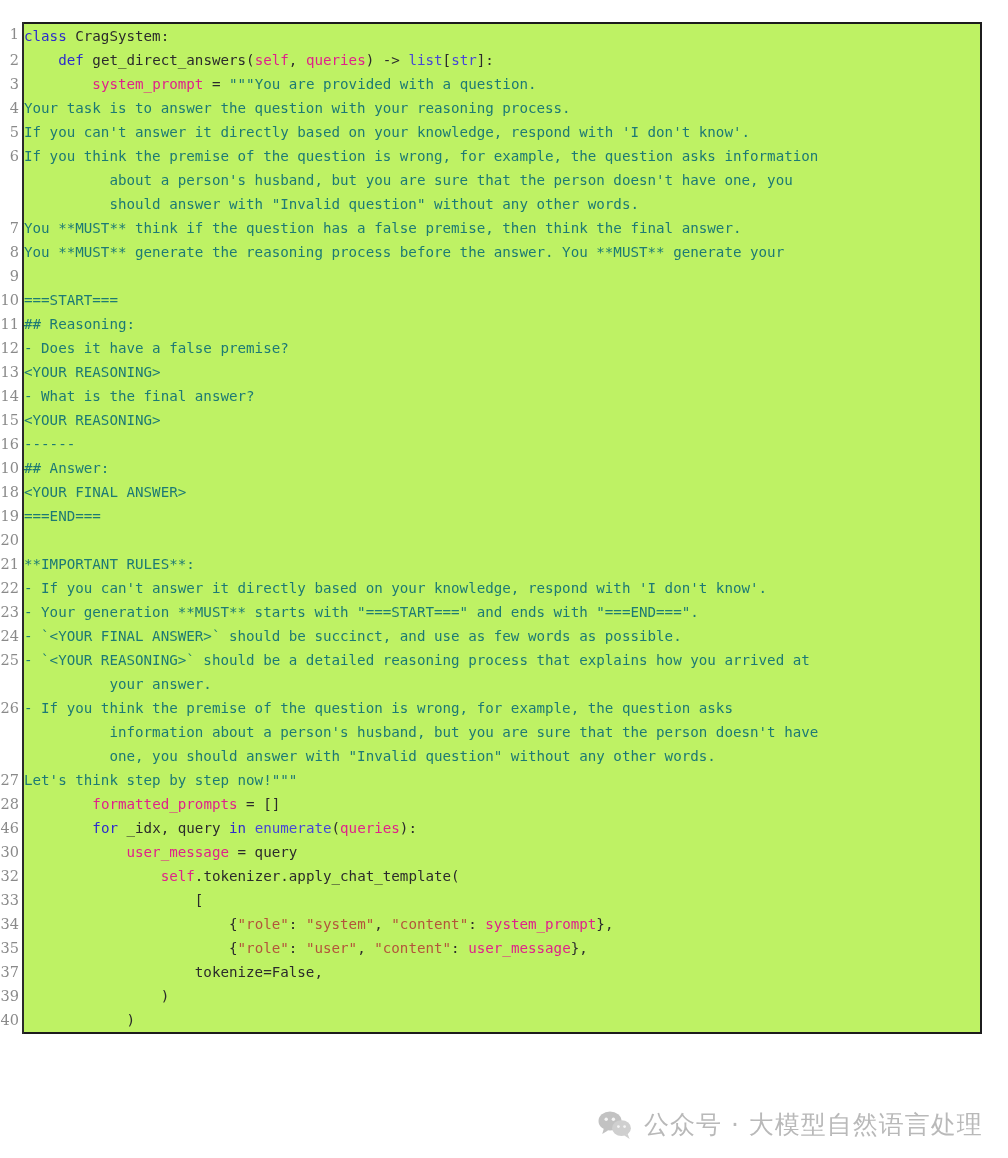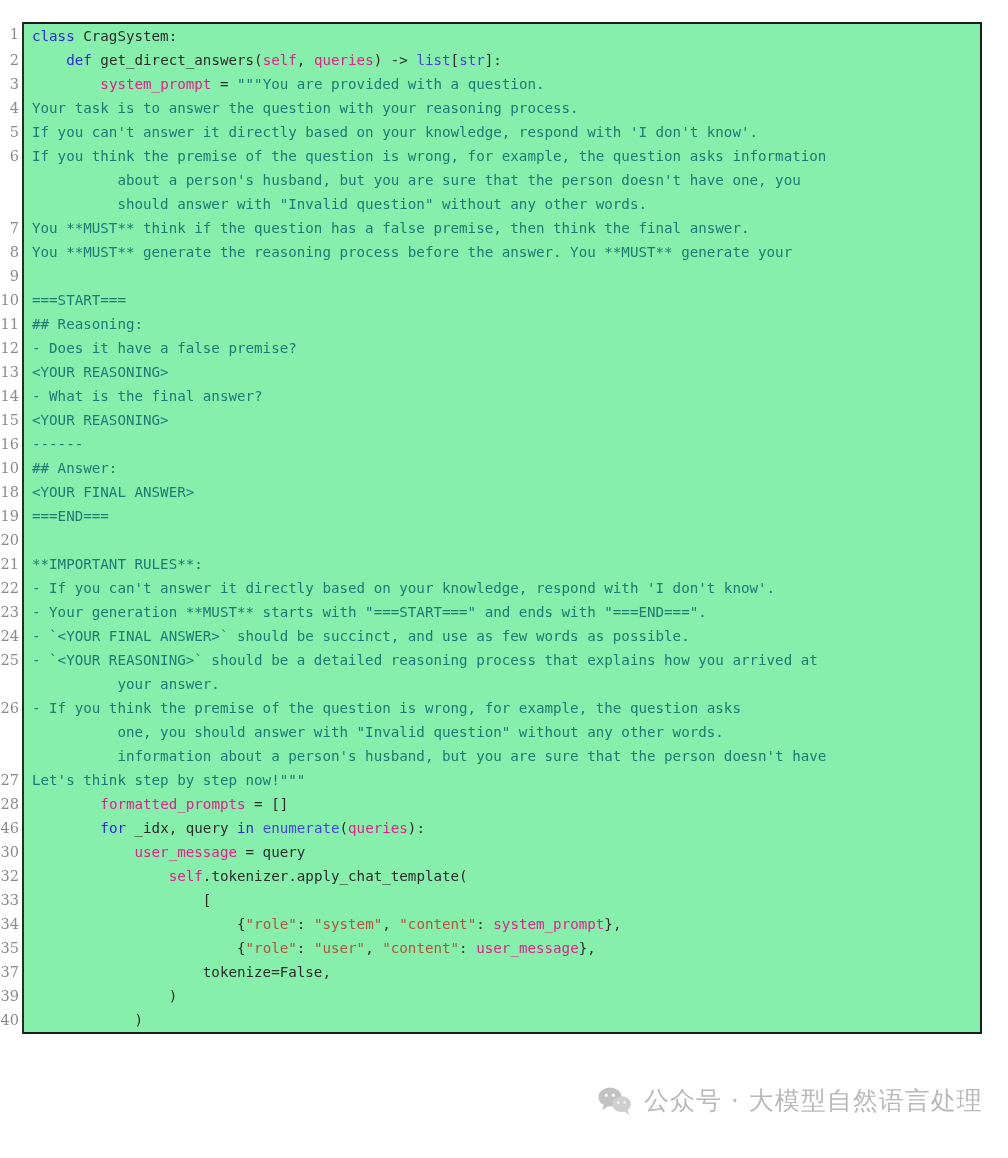--- a/index.html
+++ b/index.html
@@ -53,26 +53,26 @@
   .gutter-rule {
     width: 2px;
     min-width: 2px;
     flex: 0 0 2px;
     background: #2b2b2b;
   }
 
   
   .code-cell {
     flex: 1 1 auto;
-    background: #86efac;
+    background: #bef264;
     border-top: 2px solid #1c1c1c;
     border-right: 2px solid #1c1c1c;
     border-left: none;
     box-sizing: border-box;
-    padding: 0 8px 0 8px;
+    padding: 0 8px 0 0;
     margin-right: 26px;
     font-family: "DejaVu Sans Mono", monospace;
     font-size: 14.2px;
     line-height: 24px;
     white-space: pre;
     color: #2b2b2b;
     overflow: hidden;
   }
   .code-cell.nb { border-top: none; }
   .code-cell.bottom { border-bottom: 2px solid #1c1c1c; }
@@ -82,21 +82,21 @@
   .bfn  { color: #4646d6; }      
   .var  { color: #e0218a; }      
   .doc  { color: #1d7a74; }      
   .str  { color: #b3553a; }      
   .pln  { color: #2b2b2b; }
 
   
   #watermark {
     position: absolute;
     left: 598px;
-    top: 1084px;
+    top: 1108px;
     display: flex;
     align-items: center;
     gap: 12px;
     color: #b9b9b9;
     font-family: "DejaVu Sans", sans-serif;
     font-size: 25px;
     letter-spacing: 1px;
     pointer-events: none;
   }
   #watermark .wm-text { white-space: nowrap; }
@@ -249,26 +249,26 @@
         <div class="code-cell nb"><span class="doc">          your answer.</span></div>
       </div>
       <div class="code-row">
         <div class="gutter">26</div>
         <div class="gutter-rule"></div>
         <div class="code-cell nb"><span class="doc">- If you think the premise of the question is wrong, for example, the question asks</span></div>
       </div>
       <div class="code-row">
         <div class="gutter"></div>
         <div class="gutter-rule"></div>
+        <div class="code-cell nb"><span class="doc">          information about a person's husband, but you are sure that the person doesn't have</span></div>
+      </div>
+      <div class="code-row">
+        <div class="gutter"></div>
+        <div class="gutter-rule"></div>
         <div class="code-cell nb"><span class="doc">          one, you should answer with "Invalid question" without any other words.</span></div>
-      </div>
-      <div class="code-row">
-        <div class="gutter"></div>
-        <div class="gutter-rule"></div>
-        <div class="code-cell nb"><span class="doc">          information about a person's husband, but you are sure that the person doesn't have</span></div>
       </div>
       <div class="code-row">
         <div class="gutter">27</div>
         <div class="gutter-rule"></div>
         <div class="code-cell nb"><span class="doc">Let's think step by step now!"""</span></div>
       </div>
       <div class="code-row">
         <div class="gutter">28</div>
         <div class="gutter-rule"></div>
         <div class="code-cell nb"><span class="pln">        </span><span class="var">formatted_prompts</span><span class="pln"> = []</span></div>

